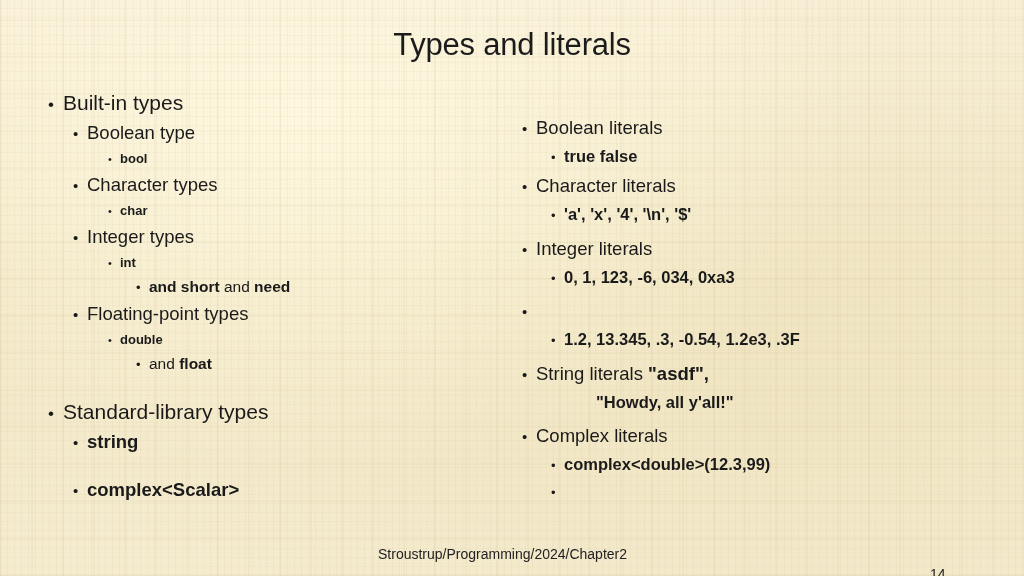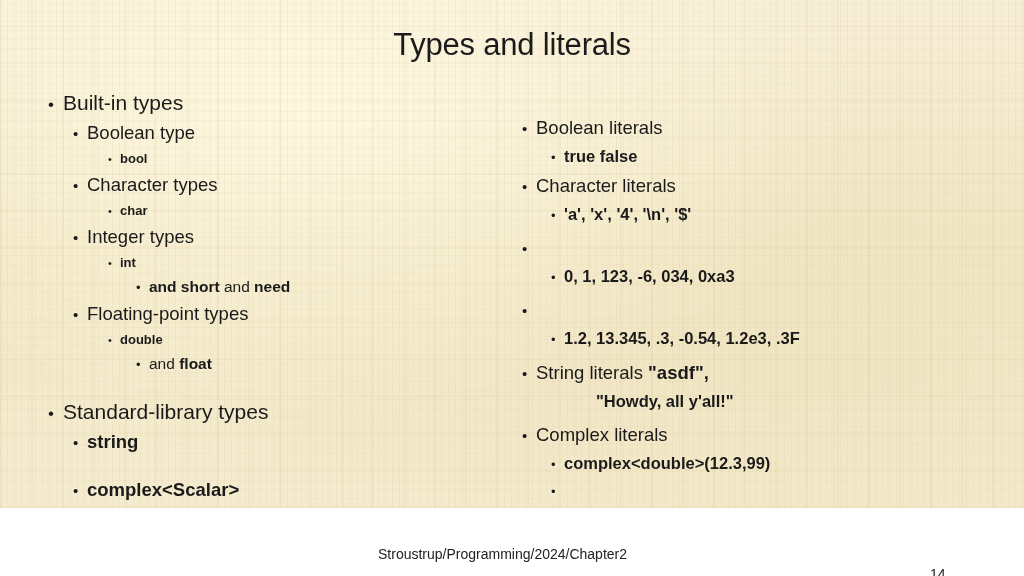--- a/index.html
+++ b/index.html
@@ -9,21 +9,21 @@
   body {
     width: 1024px;
     height: 576px;
     overflow: hidden;
     font-family: "Liberation Sans", sans-serif;
     color: #1a1a1a;
   }
   .slide {
     position: relative;
     width: 1024px;
-    height: 508px;
+    height: 576px;
     background-color: #f4ead0;
     background-image:
       repeating-linear-gradient(90deg, rgba(196,176,126,0.10) 0px, rgba(196,176,126,0.10) 1px, rgba(255,255,255,0.0) 1px, rgba(255,255,255,0.0) 7px),
       repeating-linear-gradient(0deg, rgba(196,176,126,0.08) 0px, rgba(196,176,126,0.08) 1px, rgba(255,255,255,0.0) 1px, rgba(255,255,255,0.0) 9px),
       repeating-linear-gradient(90deg, rgba(176,153,100,0.07) 0px, rgba(176,153,100,0.07) 2px, rgba(255,255,255,0) 2px, rgba(255,255,255,0) 31px),
       repeating-linear-gradient(0deg, rgba(176,153,100,0.06) 0px, rgba(176,153,100,0.06) 2px, rgba(255,255,255,0) 2px, rgba(255,255,255,0) 37px),
       radial-gradient(ellipse at 30% 20%, rgba(255,250,226,0.85) 0%, rgba(255,250,226,0) 55%),
       radial-gradient(ellipse at 78% 72%, rgba(238,226,188,0.55) 0%, rgba(238,226,188,0) 60%),
       linear-gradient(180deg, #f7eed6 0%, #f2e7c6 48%, #f5ecd0 100%);
   }
@@ -281,20 +281,21 @@
 
     <div class="row rlvl2">
       <span class="bul">•</span>
       <span class="txt">'a', 'x', '4', '\n', '$'</span>
     </div>
 
     <div class="spacer-xs"></div>
 
     <div class="row rlvl1">
       <span class="bul">•</span>
+      <span class="txt">Integer literals</span>
     </div>
 
     <div class="row rlvl2">
       <span class="bul">•</span>
       <span class="txt">0, 1, 123, -6, 034, 0xa3</span>
     </div>
 
     <div class="spacer-xs"></div>
 
     <div class="row rlvl1">

